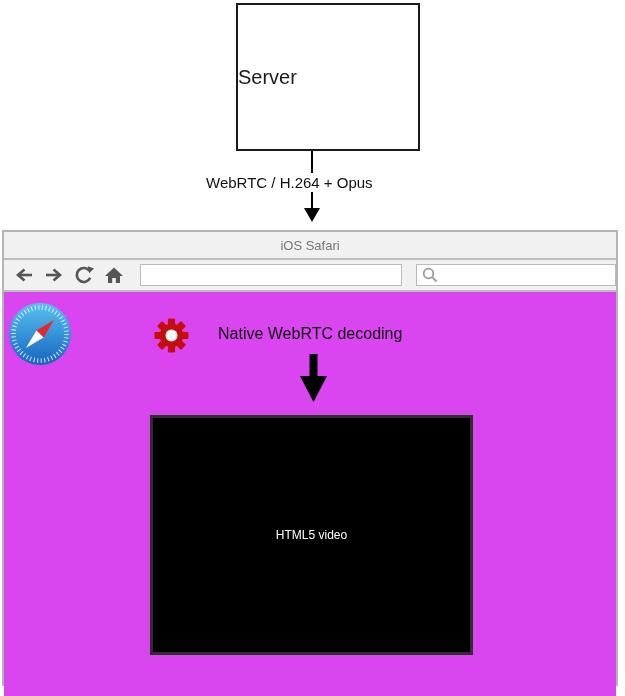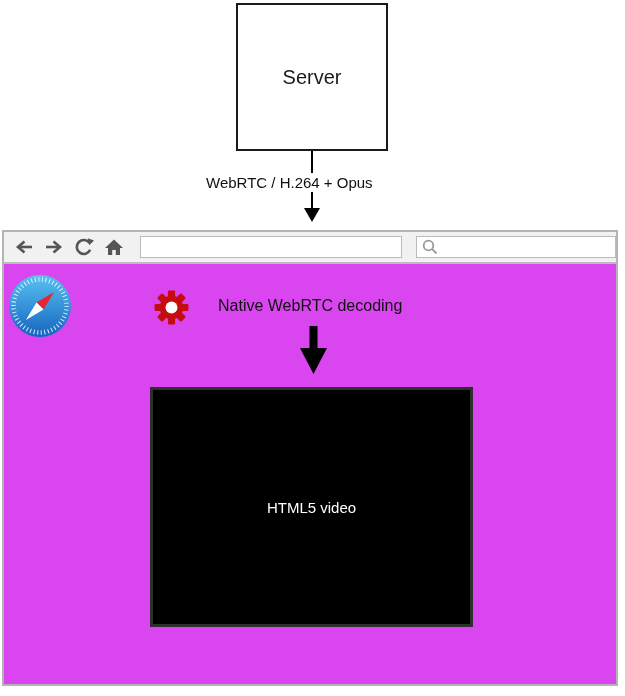--- a/index.html
+++ b/index.html
@@ -4,23 +4,23 @@
 <style>
   * { margin:0; padding:0; box-sizing:border-box; }
   html,body { background:#fff; }
   #stage {
     position:relative; width:625px; height:696px; background:#ffffff;
     font-family:"Liberation Sans", sans-serif; overflow:hidden;
   }
 
   
   .server-box {
-    position:absolute; left:236px; top:3px; width:152px; height:148px;
+    position:absolute; left:236px; top:3px; width:184px; height:148px;
     border:2px solid #1a1a1a; background:#fff;
-    display:flex; align-items:center; justify-content:center;
+    display:flex; align-items:center; 
     font-size:20px; color:#1a1a1a;
   }
   .connector-line {
     position:absolute; left:311px; top:151px; width:2px; height:60px; background:#000;
   }
   .connector-head {
     position:absolute; left:304px; top:208px; width:0; height:0;
     border-left:8px solid transparent; border-right:8px solid transparent;
     border-top:14px solid #000;
   }
@@ -58,37 +58,40 @@
 
   .content { position:relative; height:420px; background:#d946ef; }
   .safari-logo { position:absolute; left:4px; top:10px; width:64px; height:64px; }
   .gear { position:absolute; left:149px; top:25px; width:37px; height:37px; }
   .decoding-label { position:absolute; left:214px; top:33px; font-size:16px; color:#111; }
   .big-arrow { position:absolute; left:296px; top:62px; }
   .video-box {
     position:absolute; left:146px; top:123px; width:323px; height:240px;
     background:#000; border:3px solid #2e2e2e;
     display:flex; align-items:center; justify-content:center;
-    color:#fff; font-size:15px;
+    color:#fff; font-size:12px;
   }
 </style>
 </head>
 <body>
 
 <div id="stage">
 
   <div class="server-box">
     <span>Server</span>
   </div>
   <div class="connector-line"></div>
   <div class="connector-head"></div>
   <div class="stream-label">WebRTC / H.264 + Opus</div>
 
   <div class="browser">
 
+    <div class="titlebar">
+      <span>iOS Safari</span>
+    </div>
 
     <div class="toolbar">
       <span class="nav-btn">
         <svg width="20" height="20" viewBox="0 0 20 20">
           <path d="M18 10 H5" fill="none" stroke="#555" stroke-width="2.6"></path>
           <path d="M10.5 4.5 L4 10 L10.5 15.5" fill="none" stroke="#555" stroke-width="2.6" stroke-linejoin="miter"></path>
         </svg>
       </span>
       <span class="nav-btn">
         <svg width="20" height="20" viewBox="0 0 20 20">

